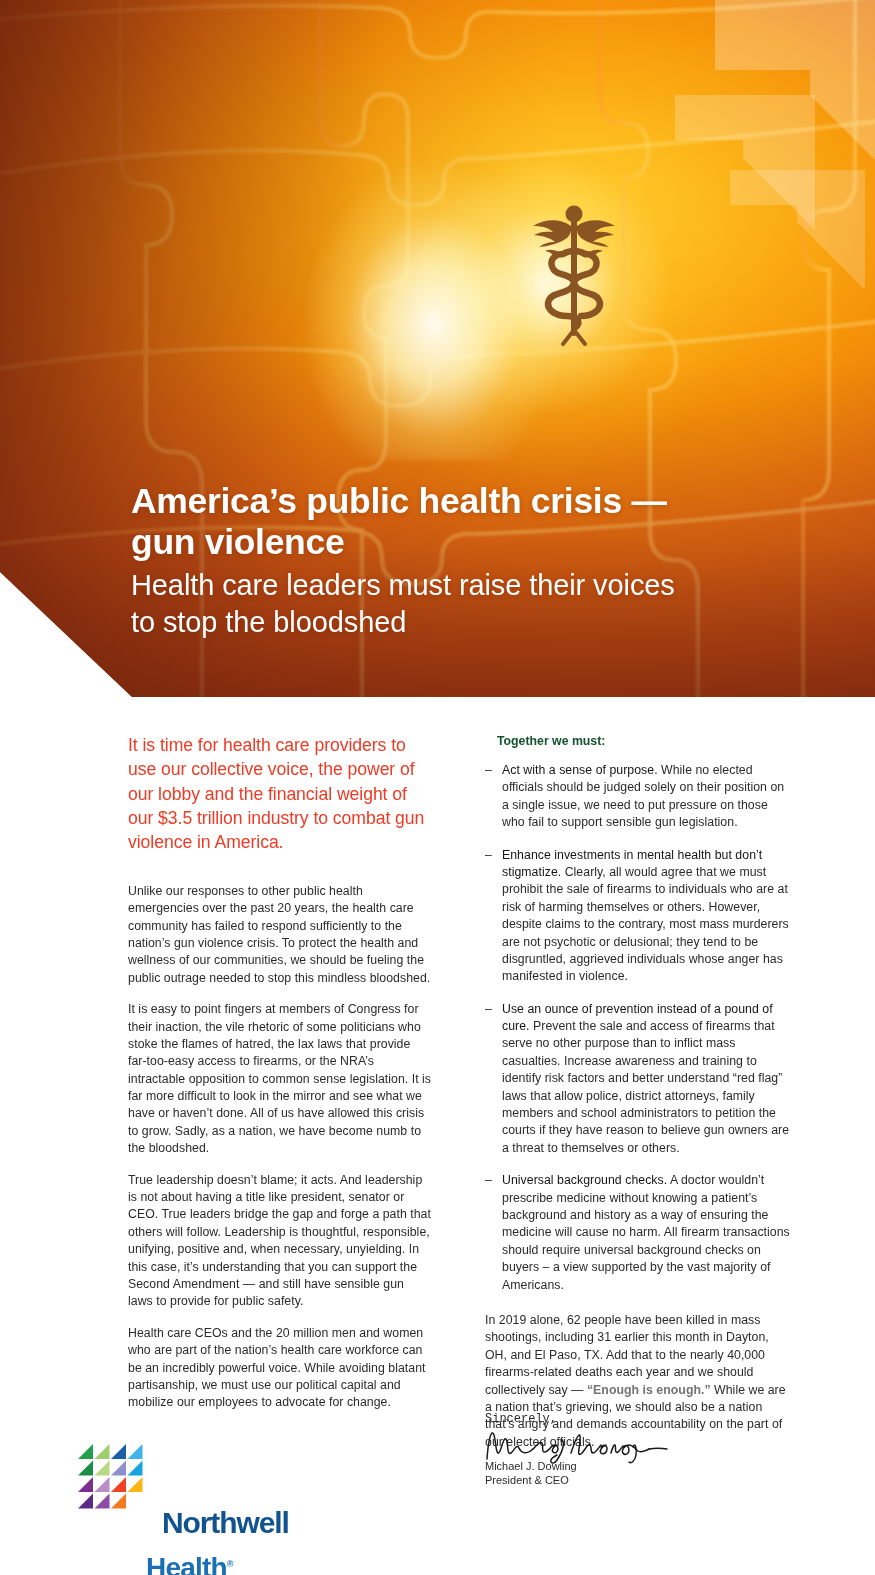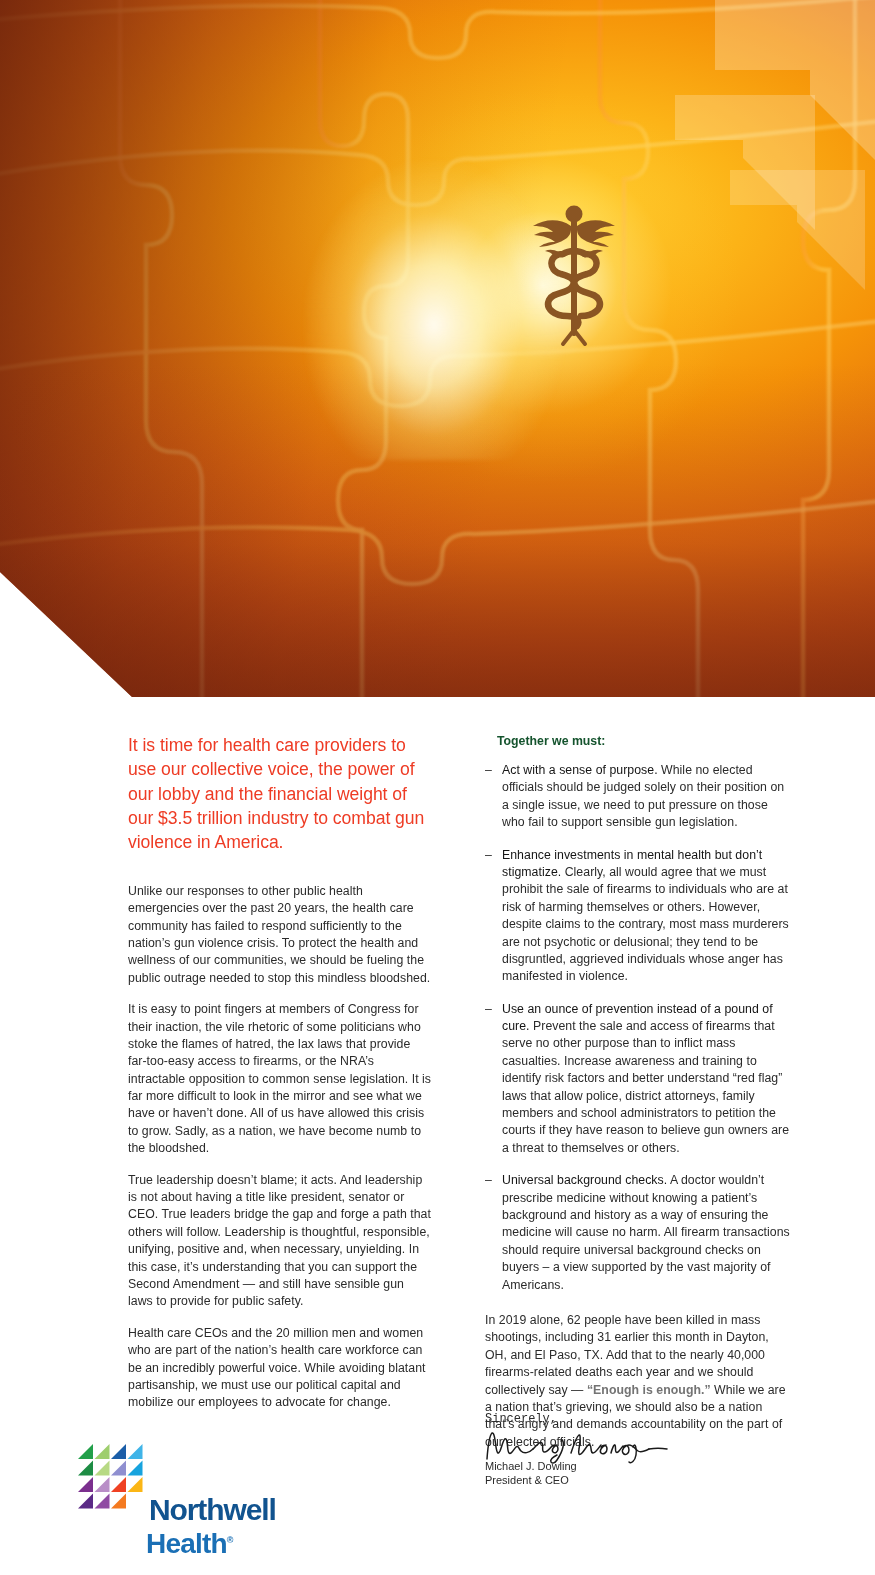--- a/index.html
+++ b/index.html
@@ -89,21 +89,21 @@
   .sig-svg{display:block;margin:1px 0 -6px -2px;}
   .sig-name{font-size:11px;color:#2b2b2b;margin:0;line-height:1.28;}
 
   
   .logo{position:absolute;left:78px;top:1444px;width:230px;height:110px;}
   .logo-grid{position:absolute;left:0;top:0;}
   .logo-word{position:absolute;left:68px;top:48px;}
   .nw-name{
     font-family:"Liberation Sans", sans-serif;
     font-size:30px;font-weight:bold;color:#11538f;letter-spacing:-1.1px;
-    line-height:1;margin:3px;
+    line-height:1;margin:16px;
   }
   .nw-sub{
     font-family:"Liberation Sans", sans-serif;
     font-size:28px;font-weight:bold;color:#1a6fb5;letter-spacing:-0.8px;
     line-height:1;margin:5px 0 0 0;
   }
   .nw-sub sup{font-size:9px;vertical-align:super;}
 </style>
 </head>
 <body>
@@ -163,20 +163,30 @@
 
       <path d="M40,56 q-8,-4 -14,-1 q6,1 8,4 q3,3 6,1 Z"></path>
       <path d="M70,56 q8,-4 14,-1 q-6,1 -8,4 q-3,3 -6,1 Z"></path>
 
       <path d="M55,134 L44,148 M55,134 L66,148" stroke="#8a5523" stroke-width="4" fill="none" stroke-linecap="round"></path>
     </g>
   </svg>
 
   <div class="hero-vignette2"></div>
 
+  <div class="hero-text">
+    <h1 class="hl">
+      <span>America’s public health crisis —</span><br>
+      <span>gun violence</span>
+    </h1>
+    <h2 class="sl">
+      <span>Health care leaders must raise their voices</span><br>
+      <span>to stop the bloodshed</span>
+    </h2>
+  </div>
 </div>
 
 <div class="cols">
 
   <div class="colL">
     <p class="lede">It is time for health care providers to use our collective voice, the power of our lobby and the financial weight of our $3.5 trillion industry to combat gun violence in America.</p>
     <div class="lede-gap"></div>
     <p class="bodyp">Unlike our responses to other public health emergencies over the past 20 years, the health care community has failed to respond sufficiently to the nation’s gun violence crisis. To protect the health and wellness of our communities, we should be fueling the public outrage needed to stop this mindless bloodshed.</p>
     <p class="bodyp">It is easy to point fingers at members of Congress for their inaction, the vile rhetoric of some politicians who stoke the flames of hatred, the lax laws that provide far-too-easy access to firearms, or the NRA’s intractable opposition to common sense legislation. It is far more difficult to look in the mirror and see what we have or haven’t done. All of us have allowed this crisis to grow. Sadly, as a nation, we have become numb to the bloodshed.</p>
     <p class="bodyp">True leadership doesn’t blame; it acts. And leadership is not about having a title like president, senator or CEO. True leaders bridge the gap and forge a path that others will follow. Leadership is thoughtful, responsible, unifying, positive and, when necessary, unyielding. In this case, it’s understanding that you can support the Second Amendment — and still have sensible gun laws to provide for public safety.</p>

